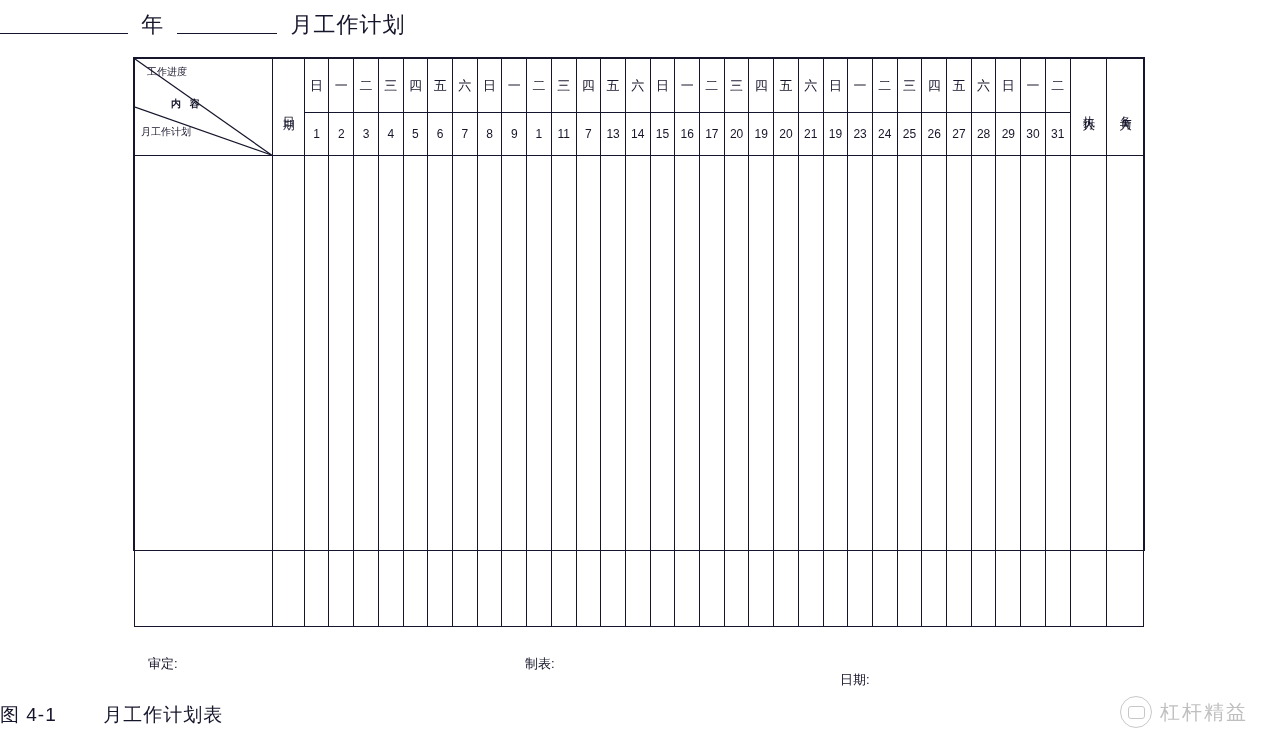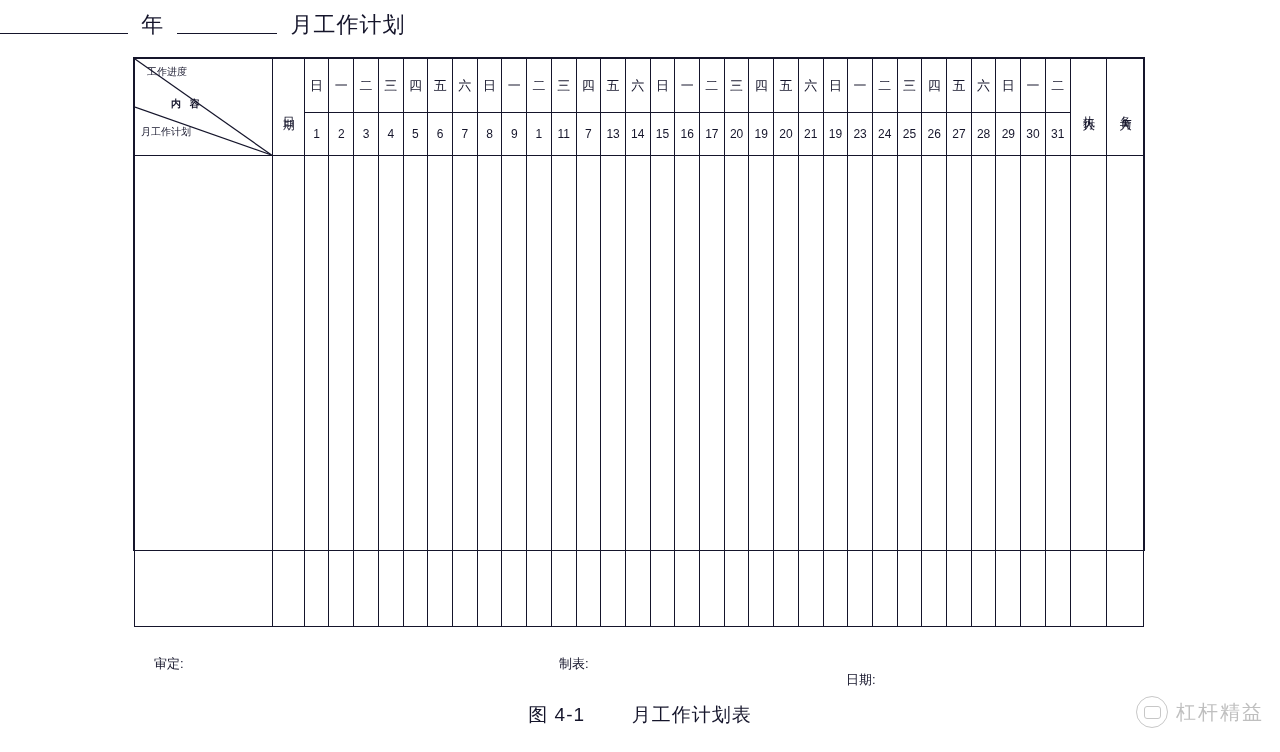--- a/index.html
+++ b/index.html
@@ -110,51 +110,51 @@
     font-size: 10px;
     line-height: 1.1;
   }
 
   .body-row td { height: 470px; }
 
   
   .footline {
     position: absolute;
     top: 655px;
-    left: 146px;
+    left: 140px;
     width: 1012px;
     height: 22px;
     font-size: 13px;
     color: #15152b;
   }
   .footline span {
     position: absolute;
     white-space: nowrap;
   }
   .f-shending { left: 8px; }
-  .f-zhibiao  { left: 385px; margin-left: 28px; }
+  .f-zhibiao  { left: 385px; }
   .f-riqi     { left: 700px; margin-top: 16px; }
 
   
   .caption {
     position: absolute;
     top: 702px;
     left: 0;
     width: 1280px;
-    text-align: center;
+    text-align: left;
     font-size: 19px;
     letter-spacing: 1px;
     color: #15152b;
   }
   .caption .gap { display: inline-block; width: 34px; }
 
   
   .watermark {
     position: absolute;
-    right: 16px;
+    right: 32px;
     bottom: 24px;
     display: flex;
     align-items: center;
     gap: 8px;
     opacity: 0.55;
   }
   .wm-circle {
     width: 30px; height: 30px;
     border-radius: 50%;
     border: 1.5px solid #9a9a9a;

